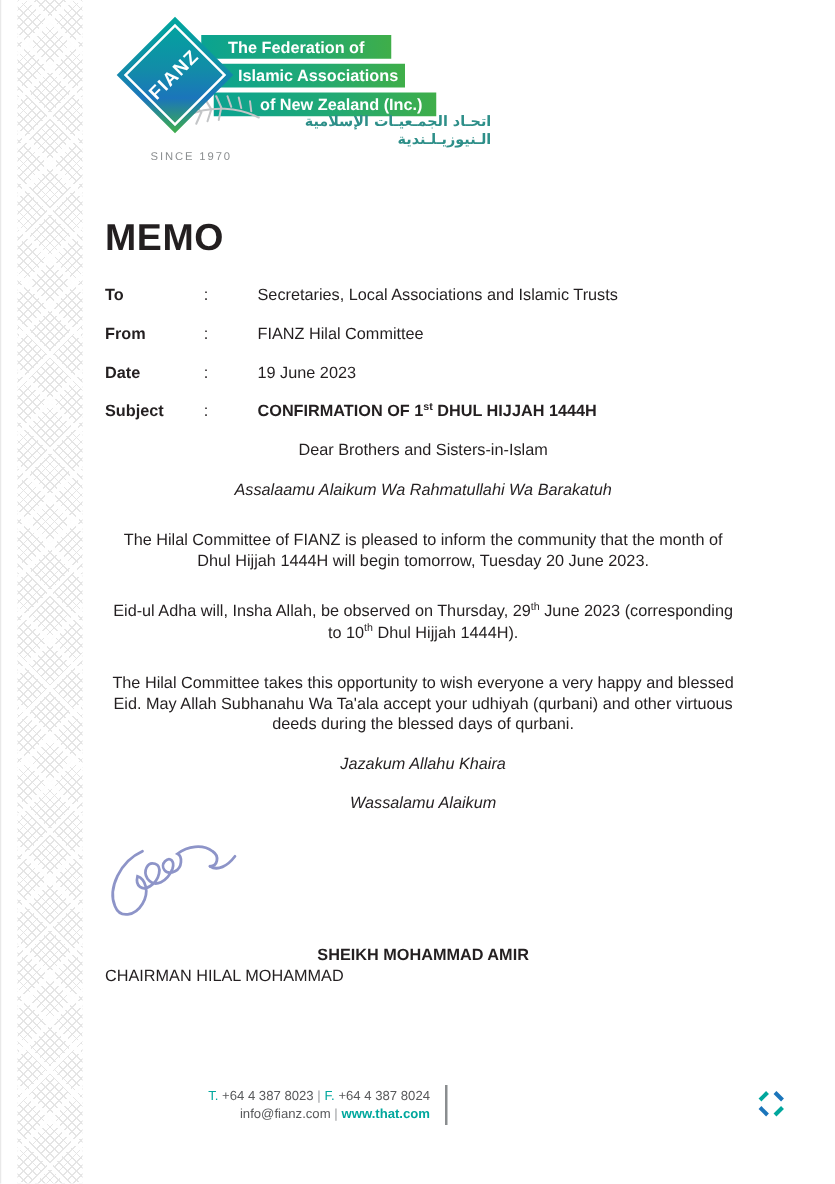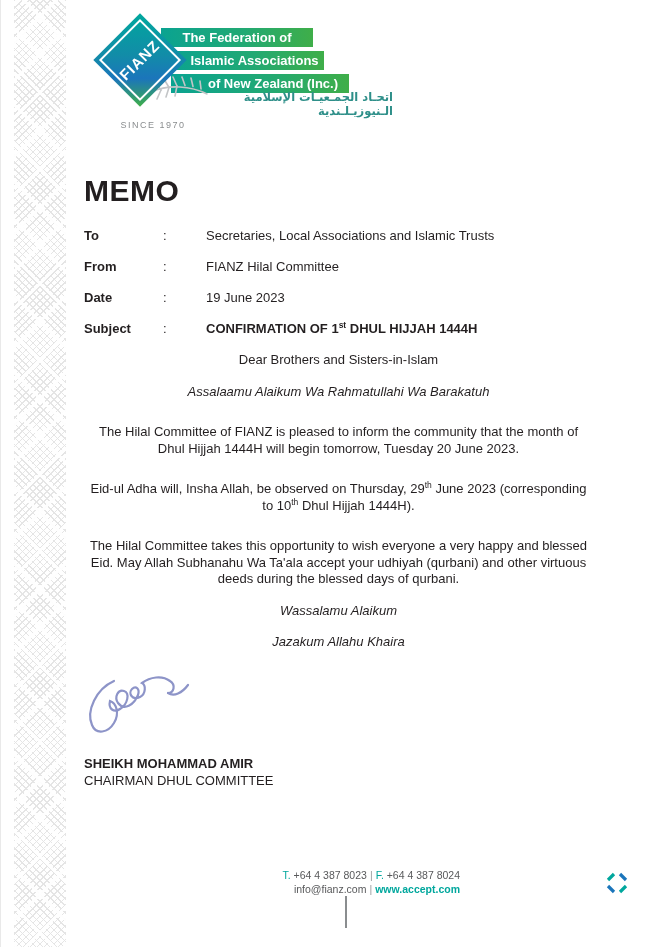--- a/index.html
+++ b/index.html
@@ -60,24 +60,24 @@
   .field-label { width:79px; flex:none;font-weight:bold; }
   .field-colon { width:43px; flex:none; }
   .field-value { flex:1; }
   .field-value.bold { font-weight:bold; }
   .content p { font-size:13px; line-height:16.5px; margin-bottom:15px;text-align:center; }
   .justify { text-align:justify;margin-top:24px; }
   .italic { font-style:italic; }
   sup { font-size:8.5px; vertical-align:super; line-height:0; }
   .closing-gap { margin-top:12px; }
   .signature-svg { margin-top:16px; display:block; }
-  .signatory-name { font-size:13px; font-weight:bold; line-height:17px; margin-top:12px; }
+  .signatory-name { font-size:13px; font-weight:bold; line-height:17px; margin-top:12px;text-align:center; }
   .signatory-role { font-size:13px; line-height:17px; }
   
-  .footer { position:absolute; left:115px; top:868px; width:460px; display:flex; align-items:center;flex-direction:column; }
+  .footer { position:absolute; left:115px; top:868px; width:460px; display:flex; align-items:center; }
   .contact-block { text-align:right; font-size:10.5px; line-height:14px; color:#58595b; width:228px; }
   .teal { color:#00a79d; }
   .teal-bold { color:#00a79d; font-weight:bold; }
   .sep { color:#9a9c9e; padding:0 3px; }
   .footer-divider { width:2px; height:32px; background:#8a8d8f; margin:0 12px; flex:none; }
   .address-block { text-align:left; font-size:10.5px; line-height:14px; color:#58595b; }
   .footer-mark { position:absolute; left:603px; top:870px; }
 </style>
 </head>
 <body>
@@ -136,38 +136,38 @@
       <span class="field-label">Subject</span>
       <span class="field-colon">:</span>
       <span class="field-value bold"><span>CONFIRMATION OF 1</span><sup>st</sup><span> DHUL HIJJAH 1444H</span></span>
     </div>
 
     <p>Dear Brothers and Sisters-in-Islam</p>
     <p class="italic">Assalaamu Alaikum Wa Rahmatullahi Wa Barakatuh</p>
     <p class="justify">The Hilal Committee of FIANZ is pleased to inform the community that the month of Dhul Hijjah 1444H will begin tomorrow, Tuesday 20 June 2023.</p>
     <p class="justify"><span>Eid-ul Adha will, Insha Allah, be observed on Thursday, 29</span><sup>th</sup><span> June 2023 (corresponding to 10</span><sup>th</sup><span> Dhul Hijjah 1444H).</span></p>
     <p class="justify">The Hilal Committee takes this opportunity to wish everyone a very happy and blessed Eid. May Allah Subhanahu Wa Ta'ala accept your udhiyah (qurbani) and other virtuous deeds during the blessed days of qurbani.</p>
+    <p class="italic closing-gap">Jazakum Allahu Khaira</p>
     <p class="italic">Wassalamu Alaikum</p>
-    <p class="italic closing-gap">Jazakum Allahu Khaira</p>
 
     <svg class="signature-svg" width="110" height="76" viewBox="0 0 110 76">
       <g stroke="#8d94c8" stroke-width="2.2" fill="none" stroke-linecap="round">
         <path d="M30,14 C12,22 2,44 8,58 C12,68 24,66 30,56 C36,46 32,36 26,34 C24,42 30,46 36,42 C44,37 46,26 40,24 C34,22 30,30 34,36 C40,44 50,38 54,28 C56,22 52,18 48,22 C44,26 48,34 56,30 C62,27 62,18 58,16 C66,10 78,8 86,14 C92,18 90,26 84,26"></path>
         <path d="M84,26 C90,30 98,26 104,18"></path>
       </g>
     </svg>
 
     <div class="signatory-name">SHEIKH MOHAMMAD AMIR</div>
-    <div class="signatory-role">CHAIRMAN DHUL COMMITTEE</div>
+    <div class="signatory-role">CHAIRMAN HILAL MOHAMMAD</div>
   </main>
 
   <footer class="footer">
     <div class="contact-block">
       <div><span class="teal">T.</span> <span>+64 4 387 8023</span><span class="sep">|</span><span class="teal">F.</span> <span>+64 4 387 8024</span></div>
-      <div><span>info@fianz.com</span><span class="sep">|</span><span class="teal-bold">www.accept.com</span></div>
+      <div><span>info@fianz.com</span><span class="sep">|</span><span class="teal-bold">www.that.com</span></div>
     </div>
     <div class="footer-divider"></div>
   </footer>
 
   <svg class="footer-mark" width="26" height="26" viewBox="0 0 26 26">
     <g fill="none" stroke-width="3.2">
       <path d="M4,10 L10,4" stroke="#00a79d"></path>
       <path d="M16,4 L22,10" stroke="#1b75bb"></path>
       <path d="M22,16 L16,22" stroke="#00a79d"></path>
       <path d="M10,22 L4,16" stroke="#1b75bb"></path>

